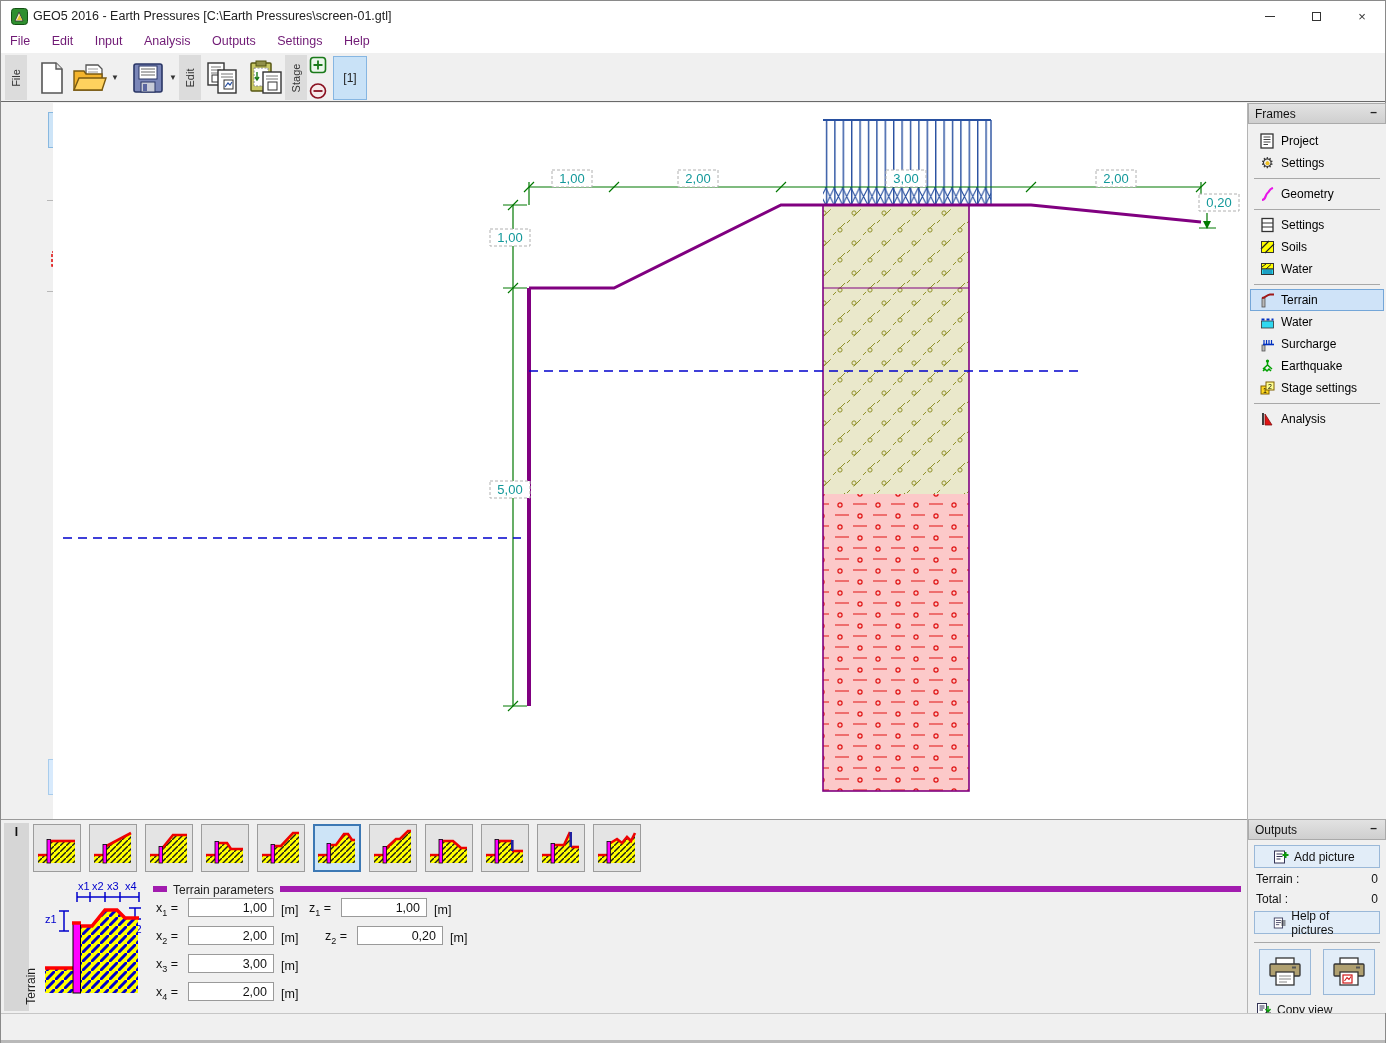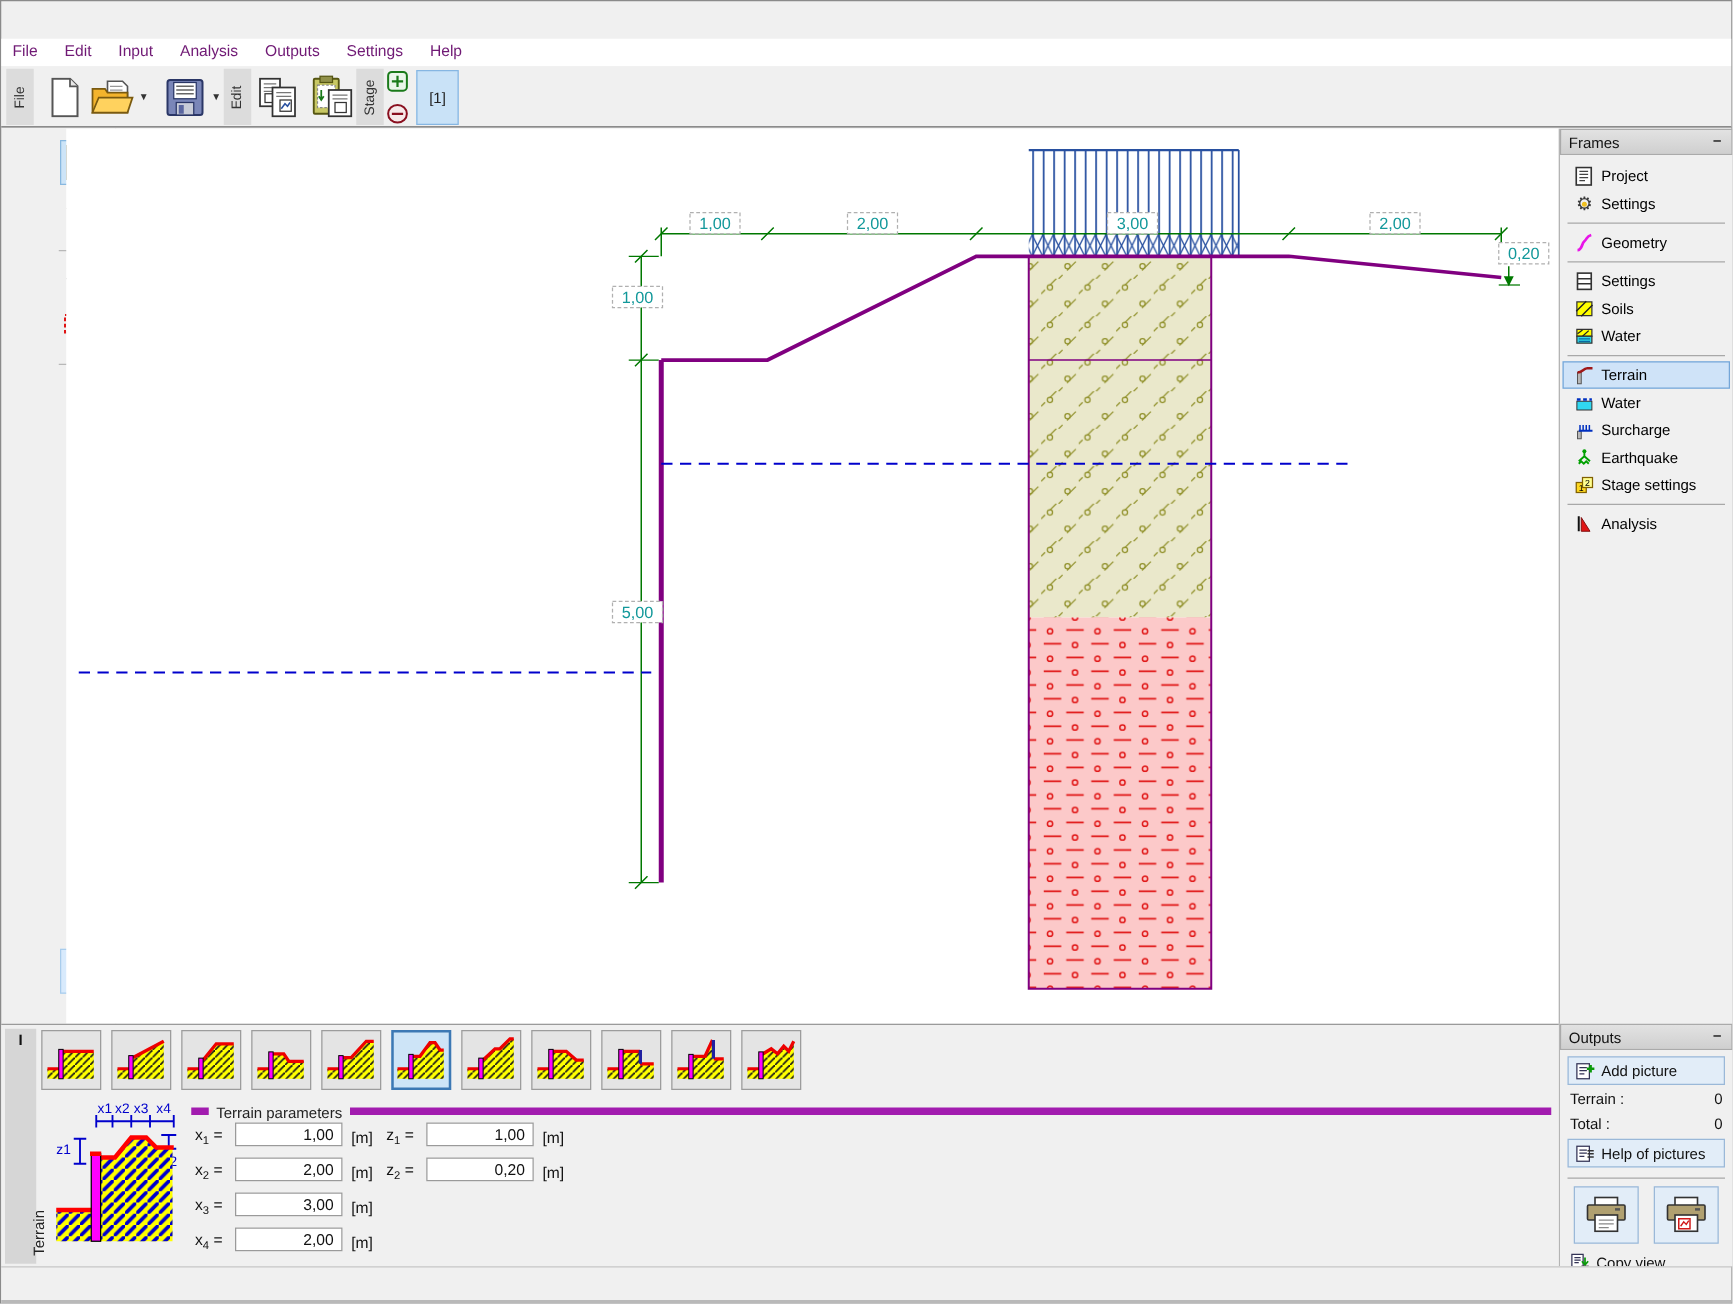--- a/index.html
+++ b/index.html
@@ -42,21 +42,21 @@
   .rpanel { position:absolute; left:1246px; top:102px; width:139px; height:910px; background:#f0f0f0; border-left:1px solid #b4b4b4; }
   .panel-header { position:relative; height:21px; background:linear-gradient(#e2e2e2,#cfcfcf); border:1px solid #aaa; font-size:12px; color:#111; padding:3px 6px; }
   .panel-min { position:absolute; right:8px; top:1px; font-weight:bold; color:#222; }
   .frame-item { position:relative; height:22px; display:flex; align-items:center; gap:5px; padding-left:8px; font-size:12px; color:#000; border:1px solid transparent; margin:0 2px; }
   .frame-item.selected { background:#cfe3f8; border-color:#74a6d8; }
   .frame-sep { border-top:1px solid #a8a8a8; margin:4px 6px; }
   .fi-icon { width:17px; height:16px; flex:0 0 17px; }
 
   
   .outputs { position:absolute; left:1246px; top:818px; width:139px; height:194px; background:#f0f0f0; border-left:1px solid #b4b4b4; }
-  .obtn { display:flex; align-items:center; gap:5px; background:#e2edf8; border:1px solid #9ab8d8; font-size:12px; color:#111; padding:2px 5px; height:23px; }
+  .obtn { display:flex; align-items:center; gap:5px; background:#e2edf8; border:1px solid #9ab8d8; font-size:12px; color:#111; padding:2px 18px; height:23px; }
   .orow { display:flex; justify-content:space-between; font-size:12px; color:#111; padding:4px 2px 2px 2px; }
   .print-btn { width:52px; height:46px; background:#e2edf8; border:1px solid #9ab8d8; display:flex; align-items:center; justify-content:center; }
 
   
   .bottombar { position:absolute; left:0; top:818px; width:1246px; height:194px; background:#f0f0f0; border-top:1px solid #9a9a9a; }
   .gutter { position:absolute; left:3px; top:3px; width:25px; height:188px; background:#d6d6d6; }
   .gutter .grip { position:absolute; top:2px; left:50%; transform:translateX(-50%); font-weight:bold; font-size:12px; color:#111; }
   .gutter .vtext { position:absolute; bottom:6px; left:50%; transform:translateX(-50%); writing-mode:vertical-rl; rotate:180deg; font-size:12px; color:#222; }
   .thumb { position:absolute; top:4px; width:48px; height:48px; background:#e4e4e4; border:1px solid #9c9c9c; display:flex; align-items:center; justify-content:center; }
   .thumb.selected { background:#cde4f7; border:2px solid #3c78b4; }
@@ -97,20 +97,37 @@
       </pattern>
       <pattern id="pSurchV" width="8.4" height="10" patternUnits="userSpaceOnUse">
           <line x1="0.7" y1="0" x2="0.7" y2="10" stroke="#2850a0" stroke-width="1.4"></line>
         </pattern>
       <pattern id="pSurchX" width="8.4" height="17" patternUnits="userSpaceOnUse">
           <path d="M0,17 L8.4,0 M0,0 L8.4,17" stroke="#2850a0" stroke-width="1.1" fill="none"></path>
         </pattern>
     </defs>
   </svg>
 
+  <div class="titlebar">
+    <svg class="abs" style="left:10px;top:7px" width="17" height="17" viewBox="0 0 17 17">
+      <rect x="0.5" y="0.5" width="16" height="16" rx="3" fill="#2f8f2f" stroke="#145014"></rect>
+      <polygon points="4,13 12,13 8,4" fill="#f5f0c8" stroke="#333" stroke-width="0.8"></polygon>
+      <polygon points="6,12 11,12 8.5,7" fill="#e8c830"></polygon>
+    </svg>
+    <span class="title">GEO5 2016 - Earth Pressures [C:\Earth Pressures\screen-01.gtl]</span>
+    <div class="win-controls">
+      <div class="win-btn">
+          <span class="min-glyph"></span>
+        </div>
+      <div class="win-btn">
+          <span class="max-glyph"></span>
+        </div>
+      <div class="win-btn">×</div>
+    </div>
+  </div>
 
   <div class="menubar">
     <span class="menu-item">File</span>
     <span class="menu-item">Edit</span>
     <span class="menu-item">Input</span>
     <span class="menu-item">Analysis</span>
     <span class="menu-item">Outputs</span>
     <span class="menu-item">Settings</span>
     <span class="menu-item">Help</span>
   </div>
@@ -658,20 +675,20 @@
   <div class="prow" style="left:155px;top:980px">
     <span class="lbl"><span>x</span><sub>4</sub> <span>=</span></span>
     <input class="pinput" value="2,00" style="">
     <span class="punit">[m]</span>
   </div>
   <div class="prow" style="left:308px;top:896px">
     <span class="lbl"><span>z</span><sub>1</sub> <span>=</span></span>
     <input class="pinput" value="1,00" style="">
     <span class="punit">[m]</span>
   </div>
-  <div class="prow" style="left:308px;top:924px">
+  <div class="prow" style="left:324px;top:924px">
     <span class="lbl"><span>z</span><sub>2</sub> <span>=</span></span>
     <input class="pinput" value="0,20" style="">
     <span class="punit">[m]</span>
   </div>
 
   <div class="statusbar"></div>
 </div>
 
 </body></html>

